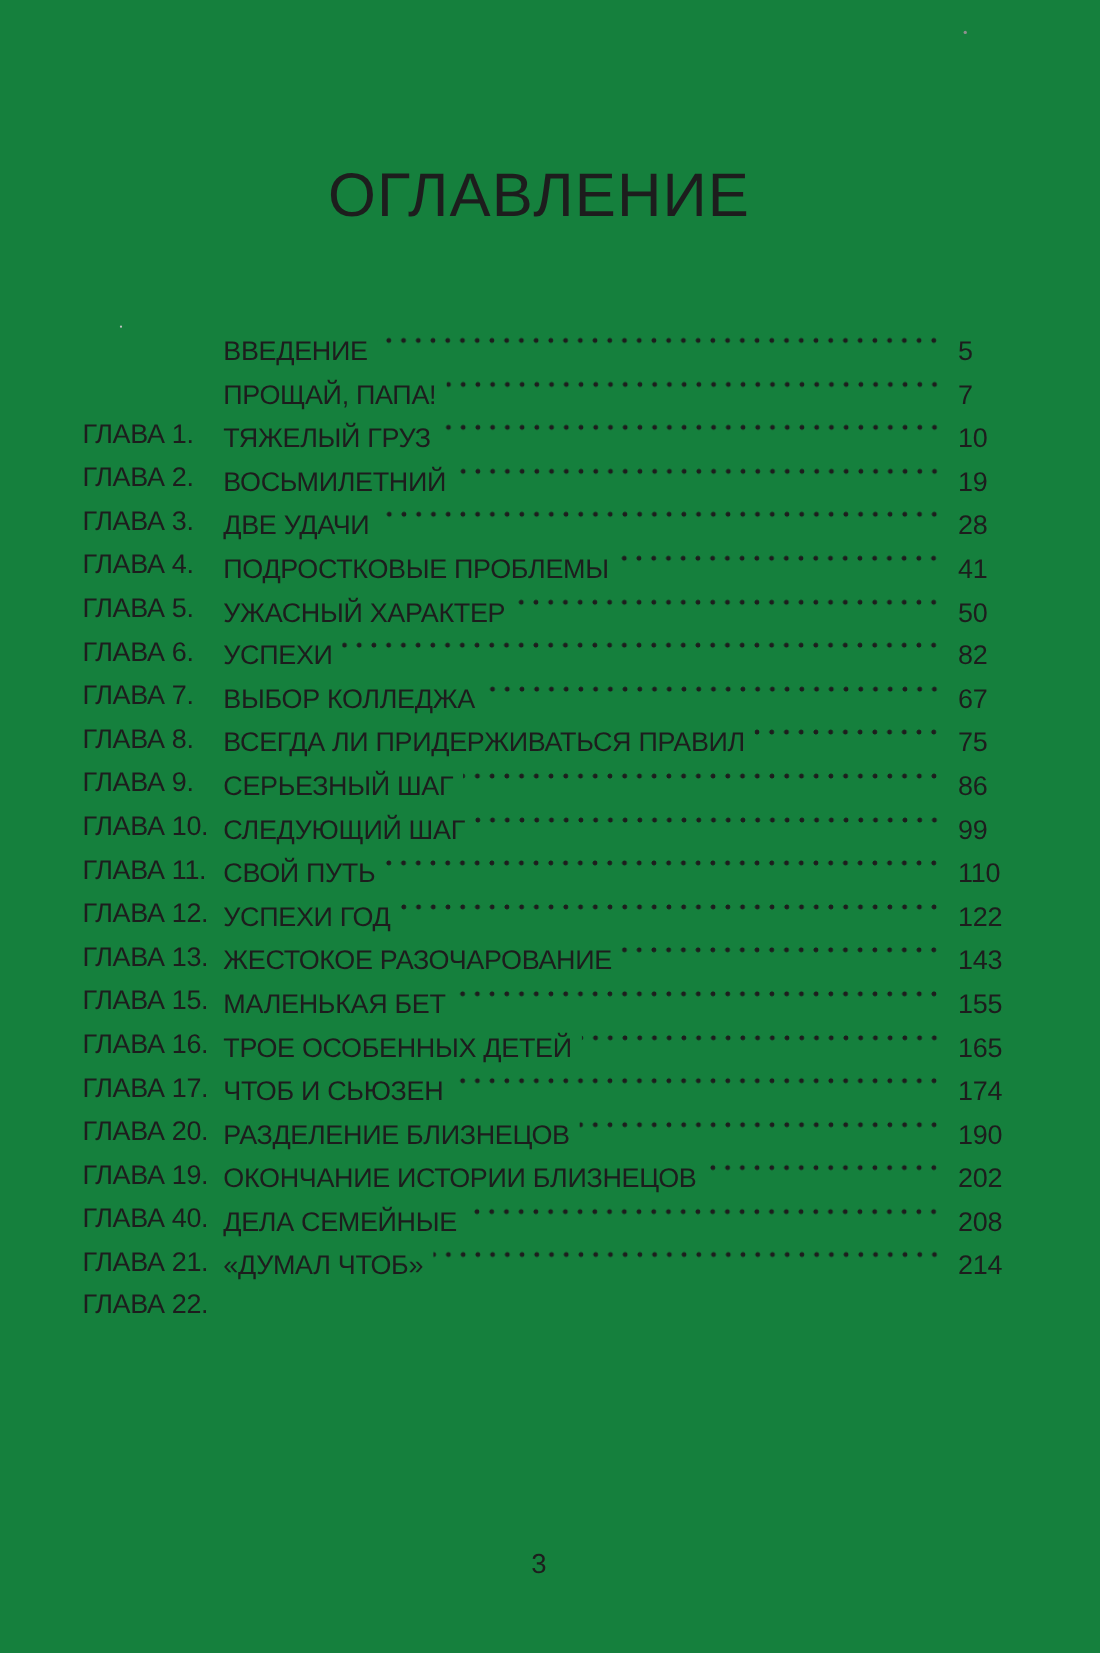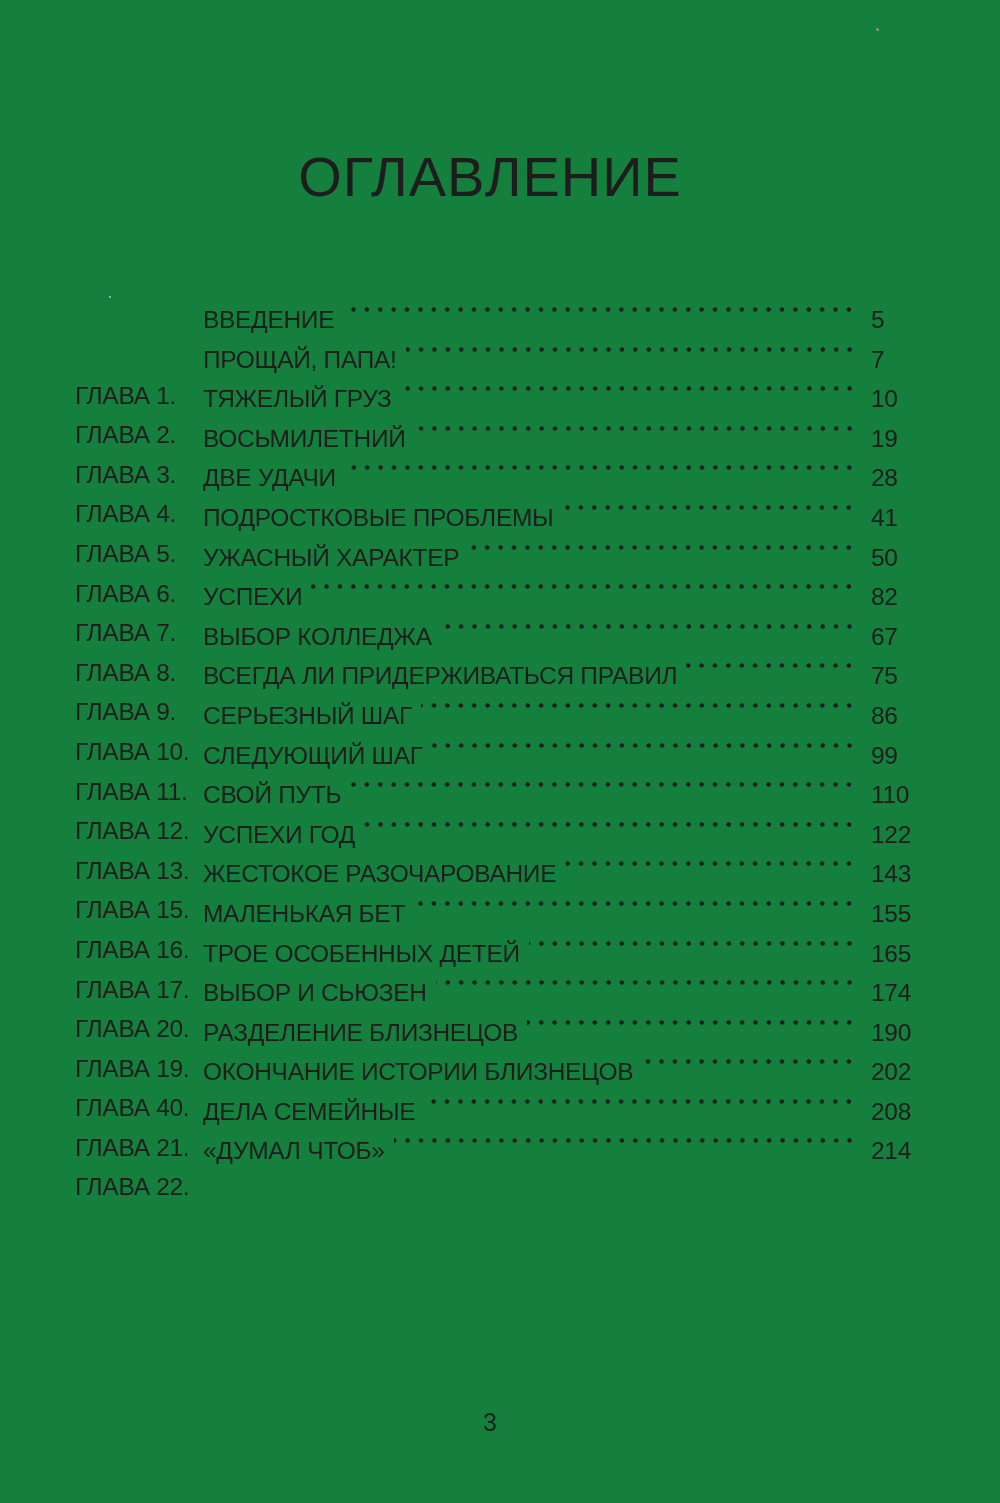--- a/index.html
+++ b/index.html
@@ -203,21 +203,21 @@
 
     <div class="toc-row">
       <span class="toc-chap">ГЛАВА 17.</span>
       <span class="toc-title">ТРОЕ ОСОБЕННЫХ ДЕТЕЙ</span>
       <span class="toc-leader"></span>
       <span class="toc-page">165</span>
     </div>
 
     <div class="toc-row">
       <span class="toc-chap">ГЛАВА 20.</span>
-      <span class="toc-title">ВЫБОР И СЬЮЗЕН</span>
+      <span class="toc-title">ЧТОБ И СЬЮЗЕН</span>
       <span class="toc-leader"></span>
       <span class="toc-page">174</span>
     </div>
 
     <div class="toc-row">
       <span class="toc-chap">ГЛАВА 19.</span>
       <span class="toc-title">РАЗДЕЛЕНИЕ БЛИЗНЕЦОВ</span>
       <span class="toc-leader"></span>
       <span class="toc-page">190</span>
     </div>

